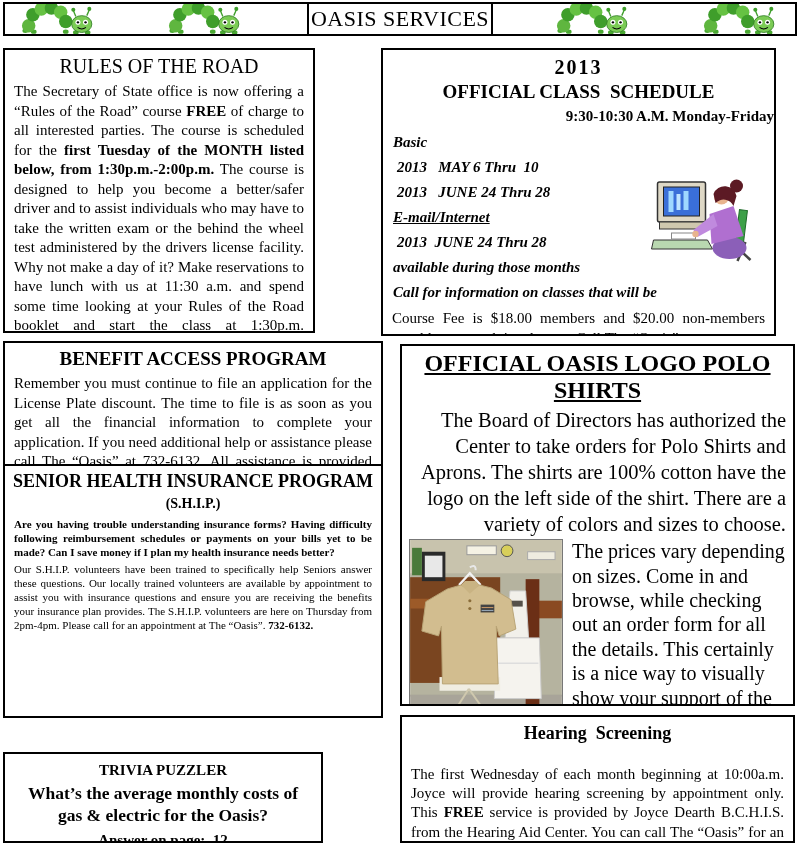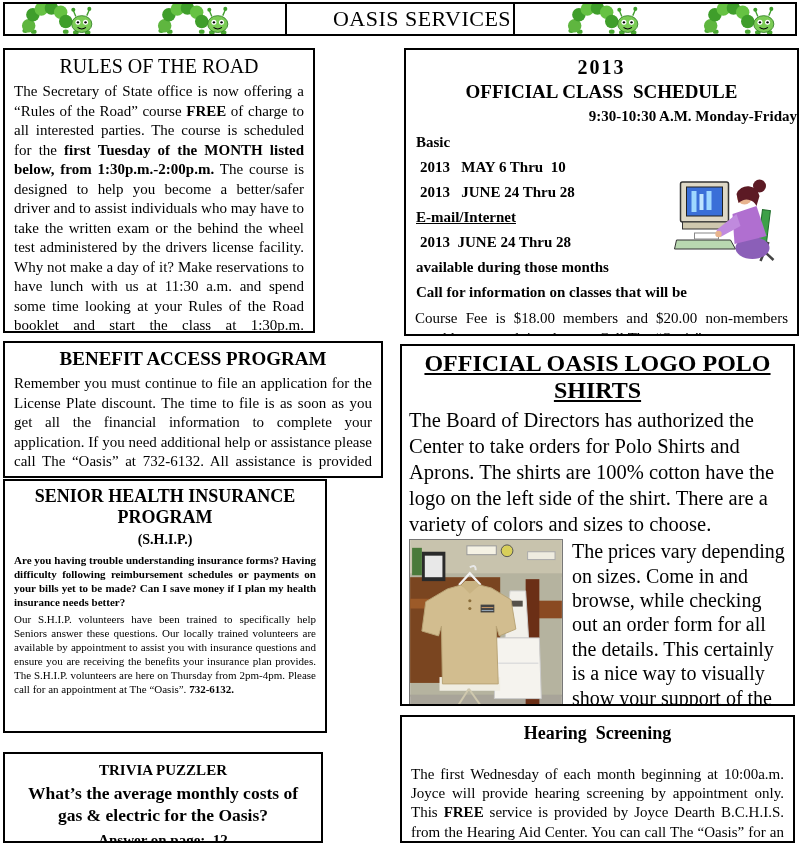--- a/index.html
+++ b/index.html
@@ -5,54 +5,54 @@
   html,body{margin:0;padding:0;background:#fff;}
   .page{position:relative;width:800px;height:845px;background:#fff;color:#000;
         font-family:"Liberation Serif","DejaVu Serif",serif;overflow:hidden;}
   .box{position:absolute;border:2px solid #000;background:#fff;box-sizing:border-box;overflow:hidden;}
 
   
   .masthead{left:3px;top:2px;width:794px;height:34px;display:flex;align-items:center;
             justify-content:space-between;padding:0 8px;}
   .title-box{height:37px;border-left:2px solid #000;border-right:2px solid #000;
              width:182px;display:flex;align-items:center;justify-content:center;
-             font-size:22px;letter-spacing:.5px;padding-left:44px;}
+             font-size:22px;letter-spacing:.5px;}
   .cat{width:92px;height:32px;}
 
   
   .sec-title{text-align:center;font-size:20px;font-weight:normal;margin:5px 4px 2px;}
   .sec-title.b{font-weight:bold;font-size:19px;}
   .body-p{font-size:15px;line-height:1.3;text-align:justify;margin:4px 9px;}
   b{font-weight:bold;}
 
   
   .rules{left:3px;top:48px;width:312px;height:285px;}
   .benefit{left:3px;top:341px;width:380px;height:137px;}
-  .ship{left:3px;top:479px;width:324px;height:254px;font-family:Liberation Serif, serif;}
+  .ship{left:3px;top:464px;width:380px;height:254px;font-family:Liberation Serif, serif;}
   .ship .sec-title.b{font-size:18px;margin-bottom:0;}
   .ship-sub{text-align:center;font-weight:bold;font-size:14px;margin:4px 0 6px;}
   .ship .body-p{line-height:1.27;font-size:11px;margin:3px 9px;}
   .trivia{left:3px;top:752px;width:320px;height:91px;}
   .trivia-title{text-align:center;font-weight:bold;font-size:15px;margin:8px 0 4px;}
   .trivia-q{text-align:center;font-weight:bold;font-size:17.5px;line-height:1.25;margin:2px 14px;}
   .trivia-a{text-align:center;font-weight:bold;font-size:15px;margin-top:5px;white-space:pre-wrap;}
 
   
-  .computer{left:404px;top:48px;width:395px;height:288px;}
+  .computer{left:381px;top:48px;width:395px;height:288px;}
   .comp-year{text-align:center;font-weight:bold;font-size:20px;letter-spacing:2px;margin:6px 0 2px;}
   .comp-title{text-align:center;font-weight:bold;font-size:19px;margin:2px 0;white-space:pre-wrap;}
   .comp-time{text-align:right;font-weight:bold;font-size:15px;margin:5px 0 8px;}
-  .sched{font-weight:bold;font-size:15px;line-height:1.2;margin:7px 0 0 10px;white-space:pre-wrap;}
+  .sched{font-weight:bold;font-size:15px;line-height:1.2;margin:7px 0 0 10px;white-space:pre-wrap;font-style:italic;}
   .sched.u{text-decoration:underline;}
   .comp-fee{margin-top:8px;}
   .clipart{position:absolute;right:10px;top:126px;width:115px;height:90px;}
 
   .polo{left:400px;top:344px;width:395px;height:362px;}
   .polo-title{text-align:center;font-weight:bold;font-size:24px;text-decoration:underline;margin:4px 2px 3px;}
-  .polo-p{font-size:20.5px;line-height:1.27;margin:2px 7px;text-align:left;}
+  .polo-p{font-size:20.5px;line-height:1.27;margin:2px 7px;text-align:right;}
   .polo-row{display:flex;gap:9px;margin:2px 7px 0;}
   .photo{flex:0 0 auto;width:152px;height:186px;border:1px solid #777;}
   .polo-p2{font-size:20px;line-height:1.22;margin:0;text-align:left;}
 
   .hearing{left:400px;top:715px;width:395px;height:128px;}
   .hearing-title{text-align:center;font-weight:bold;font-size:18px;margin:6px 0 21px;white-space:pre-wrap;}
   .hearing .body-p{line-height:1.28;}
   .hearing-dates{margin-left:70px;white-space:pre-wrap;}
 </style>
 </head>

